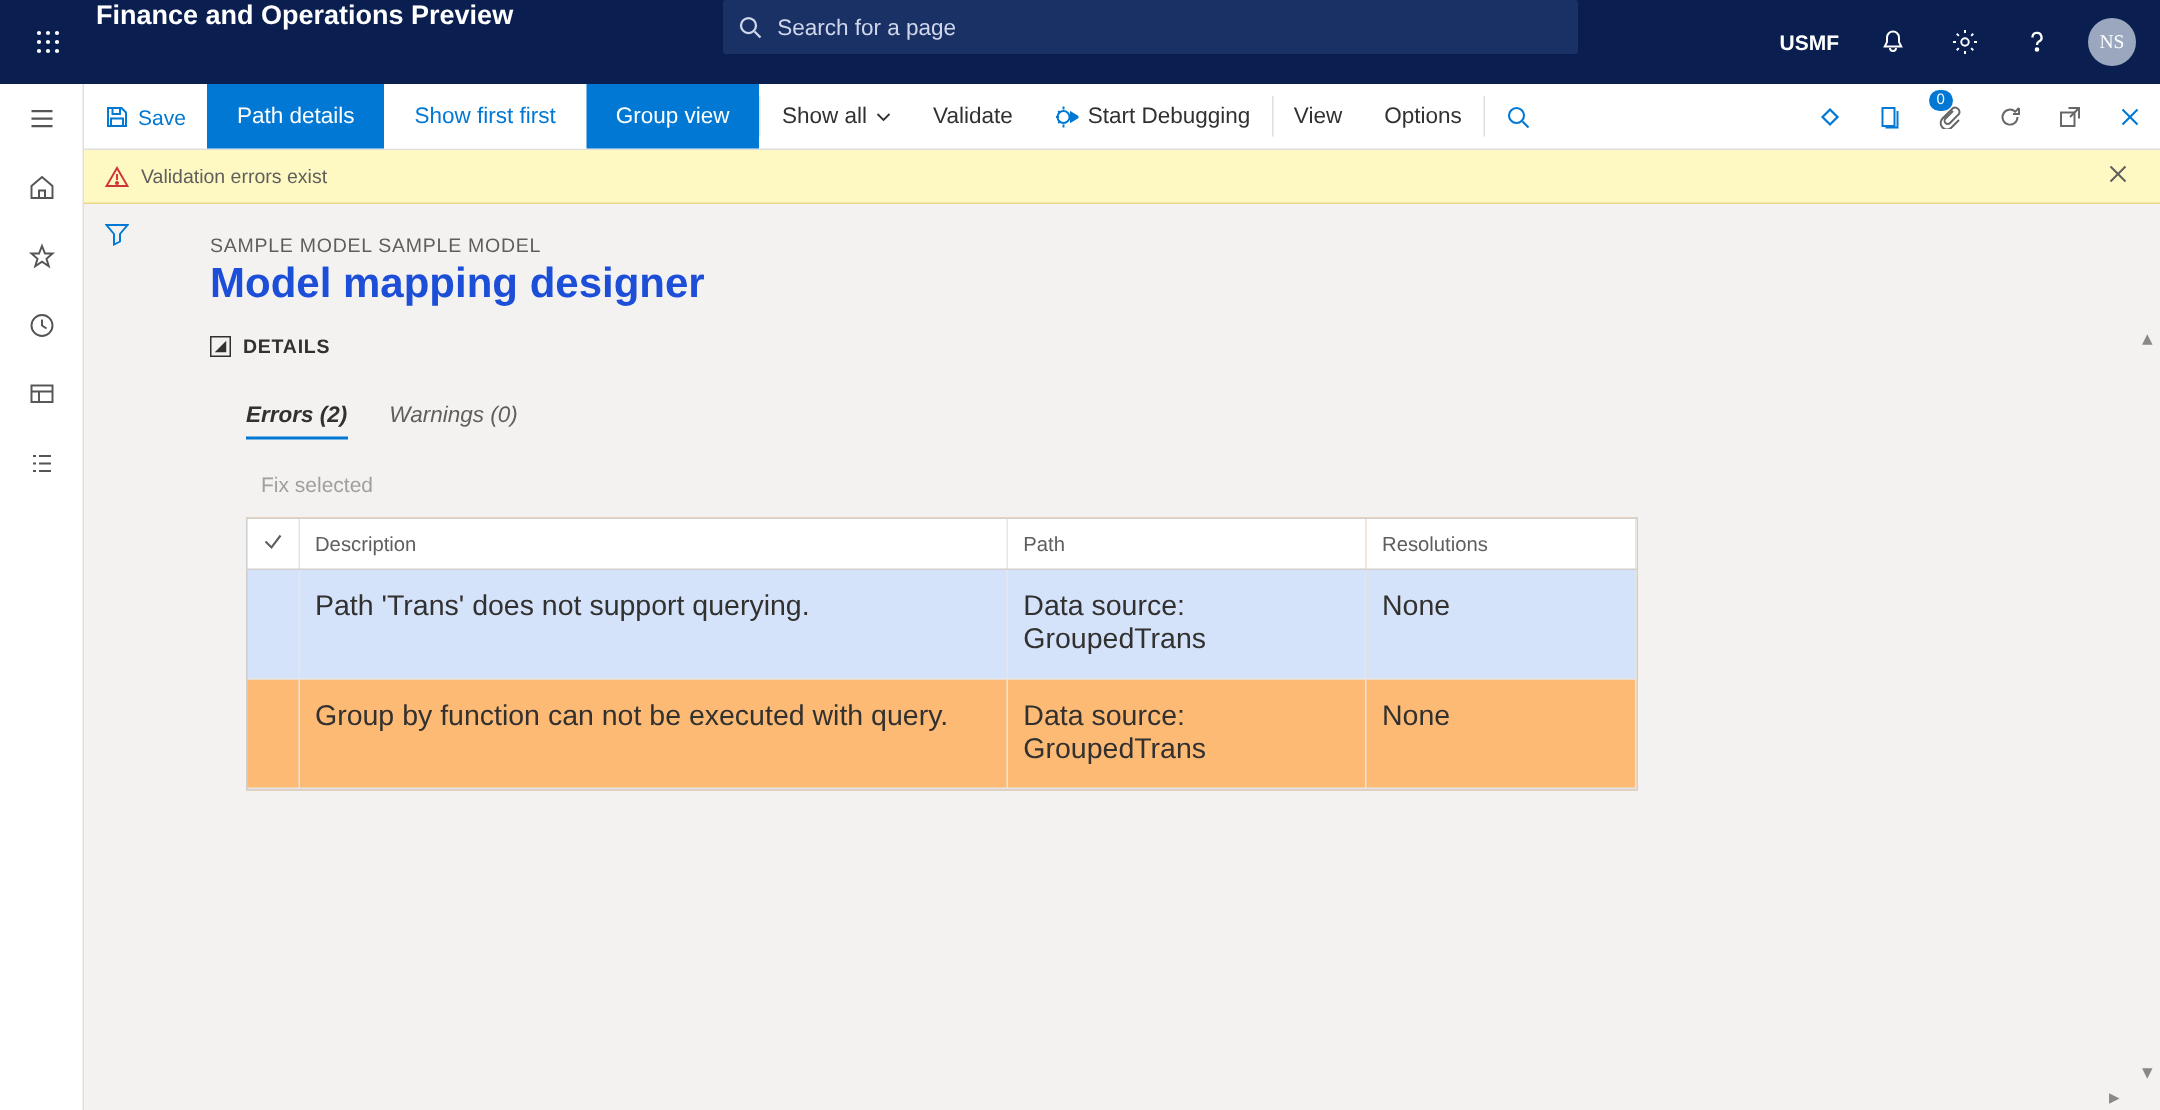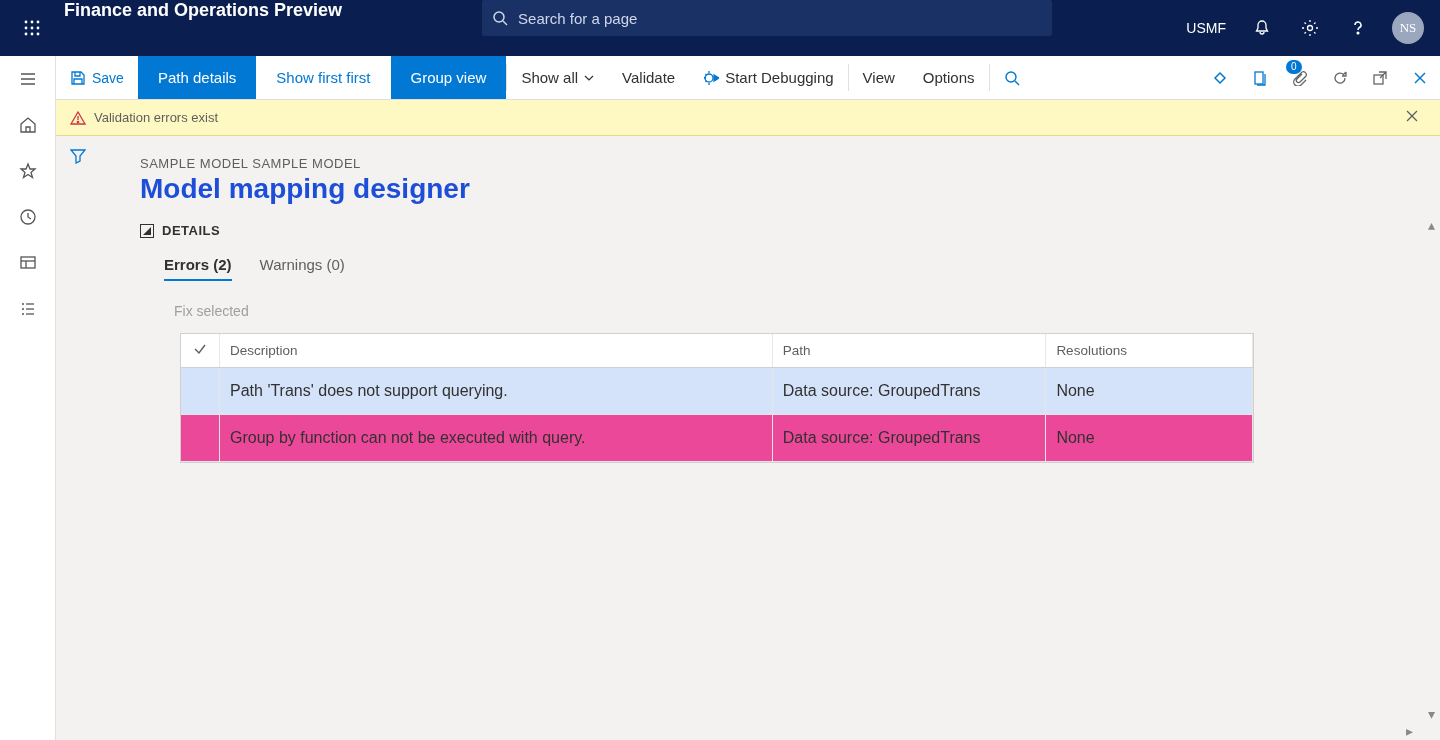--- a/index.html
+++ b/index.html
@@ -9,21 +9,21 @@
   .topnav { height: 56px; background: #0a1f4f; color: #fff; display: flex; align-items: flex-start; padding: 0 8px; }
   .waffle { width: 48px; height: 56px; display: flex; align-items: center; justify-content: center; cursor: pointer; }
   .app-title { font-size: 18px; font-weight: 600; margin-left: 8px; white-space: nowrap; }
   .searchbox-wrap { flex: 0 0 auto; margin-left: 140px; }
   .searchbox { width: 570px; height: 36px; background: #1a3166; border: none; border-radius: 2px; color: #fff; padding: 0 12px 0 36px; font-size: 15px; position: relative; display: flex; align-items: center; }
   .searchbox svg { position: absolute; left: 10px; }
   .searchbox input { background: transparent; border: none; color: #fff; font-size: 15px; width: 100%; outline: none; }
   .searchbox input::placeholder { color: #d0d7ea; }
   .topnav-right { margin-left: auto; display: flex; align-items: center; gap: 4px; }
   .topnav-right > * { width: 44px; height: 56px; display: flex; align-items: center; justify-content: center; cursor: pointer; color: #fff; }
-  .company-code { width: auto; padding: 0 10px; font-size: 14px; }
+  .company-code { width: auto; padding: 0 10px; font-size: 14px; font-weight: bold; }
   .avatar { background: #9aa7bf; color: #fff; width: 32px; height: 32px; border-radius: 50%; display: flex; align-items: center; justify-content: center; font-size: 13px; margin: 0 8px; }
 
   
   .actionbar { height: 44px; background: #fff; border-bottom: 1px solid #e1dfdd; display: flex; align-items: stretch; padding-left: 56px; }
   .actionbar .save-region { display: flex; align-items: center; padding: 0 14px; color: #0078d4; cursor: pointer; gap: 6px; }
   .actionbar .tab { display: flex; align-items: center; padding: 0 20px; cursor: pointer; font-size: 15px; }
   .actionbar .tab.active { background: #0078d4; color: #fff; }
   .actionbar .tab.link { color: #0078d4; background: #fff; }
   .actionbar .sep { width: 1px; background: #e1dfdd; margin: 8px 0; }
   .actionbar .btn { display: flex; align-items: center; padding: 0 14px; cursor: pointer; gap: 6px; font-size: 15px; }
@@ -44,31 +44,31 @@
   
   .content { position: absolute; left: 56px; right: 0; top: 136px; bottom: 0; background: #f3f2f1; overflow: hidden; }
   .filterpane { position: absolute; left: 0; top: 0; width: 44px; height: 40px; display: flex; align-items: center; justify-content: center; color: #0078d4; cursor: pointer; }
   .page { margin-left: 44px; padding: 20px 30px 20px 40px; }
   .breadcrumb { font-size: 13px; color: #605e5c; letter-spacing: 0.5px; }
   .page h1 { font-size: 28px; font-weight: 600; margin-top: 2px; color: #1d4ed8; }
 
   .section-header { display: flex; align-items: center; gap: 8px; margin-top: 18px; font-size: 13px; font-weight: 600; letter-spacing: 0.5px; cursor: pointer; }
   .section-header .triangle { width: 14px; height: 14px; border: 1px solid #323130; display: flex; align-items: center; justify-content: center; }
 
-  .tabs { display: flex; gap: 28px; margin-top: 18px; margin-left: 24px; }
+  .tabs { display: flex; gap: 28px; margin-top: 30px; margin-left: 24px; font-style: italic; }
   .tabs .tab2 { font-size: 15px; color: #605e5c; padding-bottom: 6px; cursor: pointer; }
   .tabs .tab2.active { color: #323130; font-weight: 600; border-bottom: 2px solid #0078d4; }
 
   .fixsel { margin-top: 22px; margin-left: 34px; color: #a19f9d; font-size: 14px; }
 
-  .grid { margin-top: 14px; margin-left: 40px; width: 1074px; border: 1px solid #d2d0ce; background: #ec4899; }
+  .grid { margin-top: 14px; margin-left: 24px; width: 928px; border: 1px solid #d2d0ce; background: #fdba74; }
   .grid table { width: 100%; border-collapse: collapse; }
   .grid th { text-align: left; font-weight: 400; font-size: 13.5px; color: #605e5c; padding: 8px 10px; border-bottom: 1px solid #d2d0ce; border-right: 1px solid #e8e6e4; background: #fff; }
   .grid th.checkcol { width: 32px; text-align: center; }
-  .grid td { padding: 14px 10px; border-bottom: 1px solid #e8e6e4; border-right: 1px solid #e8e6e4; vertical-align: top; font-size: 16px; }
+  .grid td { padding: 14px 10px; border-bottom: 1px solid #e8e6e4; border-right: 1px solid #e8e6e4; vertical-align: top; font-size: 19px; }
   .grid td.checkcol { width: 32px; }
   .grid tr.selected td { background: #d4e3fa; }
   .col-desc { width: 495px; }
   .col-path { width: 245px; }
   .col-res { width: 185px; }
 
   .scrollbar-v { position: absolute; right: 0; top: 80px; bottom: 18px; width: 17px; background: #f3f2f1; display: flex; flex-direction: column; align-items: center; justify-content: space-between; }
   .scrollbar-v .arrow { height: 17px; width: 17px; display:flex; align-items:center; justify-content:center; color:#888; cursor:pointer;}
   .scrollbar-h { position: absolute; left: 0; right: 17px; bottom: 0; height: 17px; background: #f3f2f1; display:flex; justify-content:flex-end; }
 

